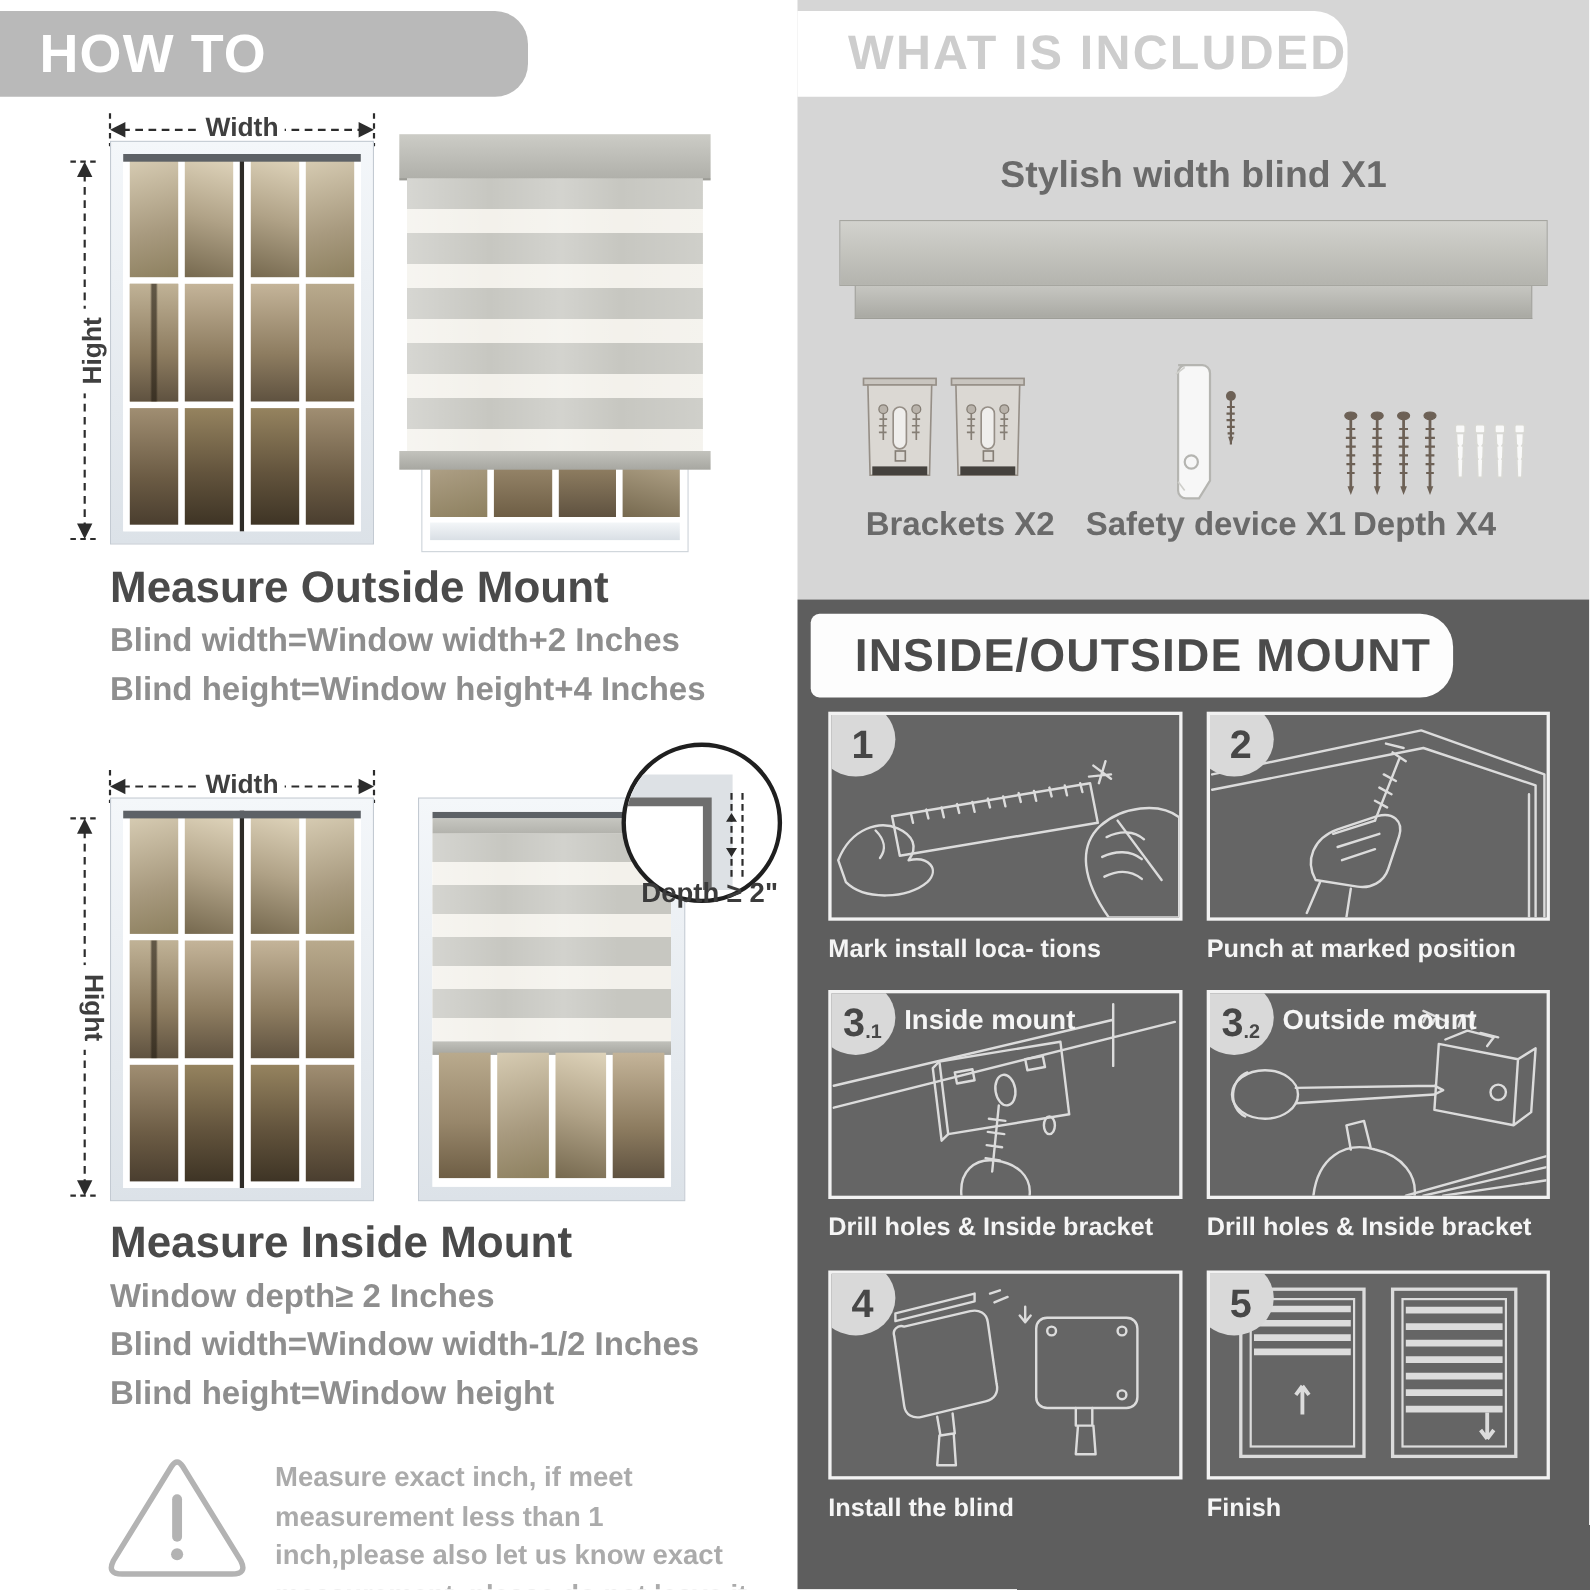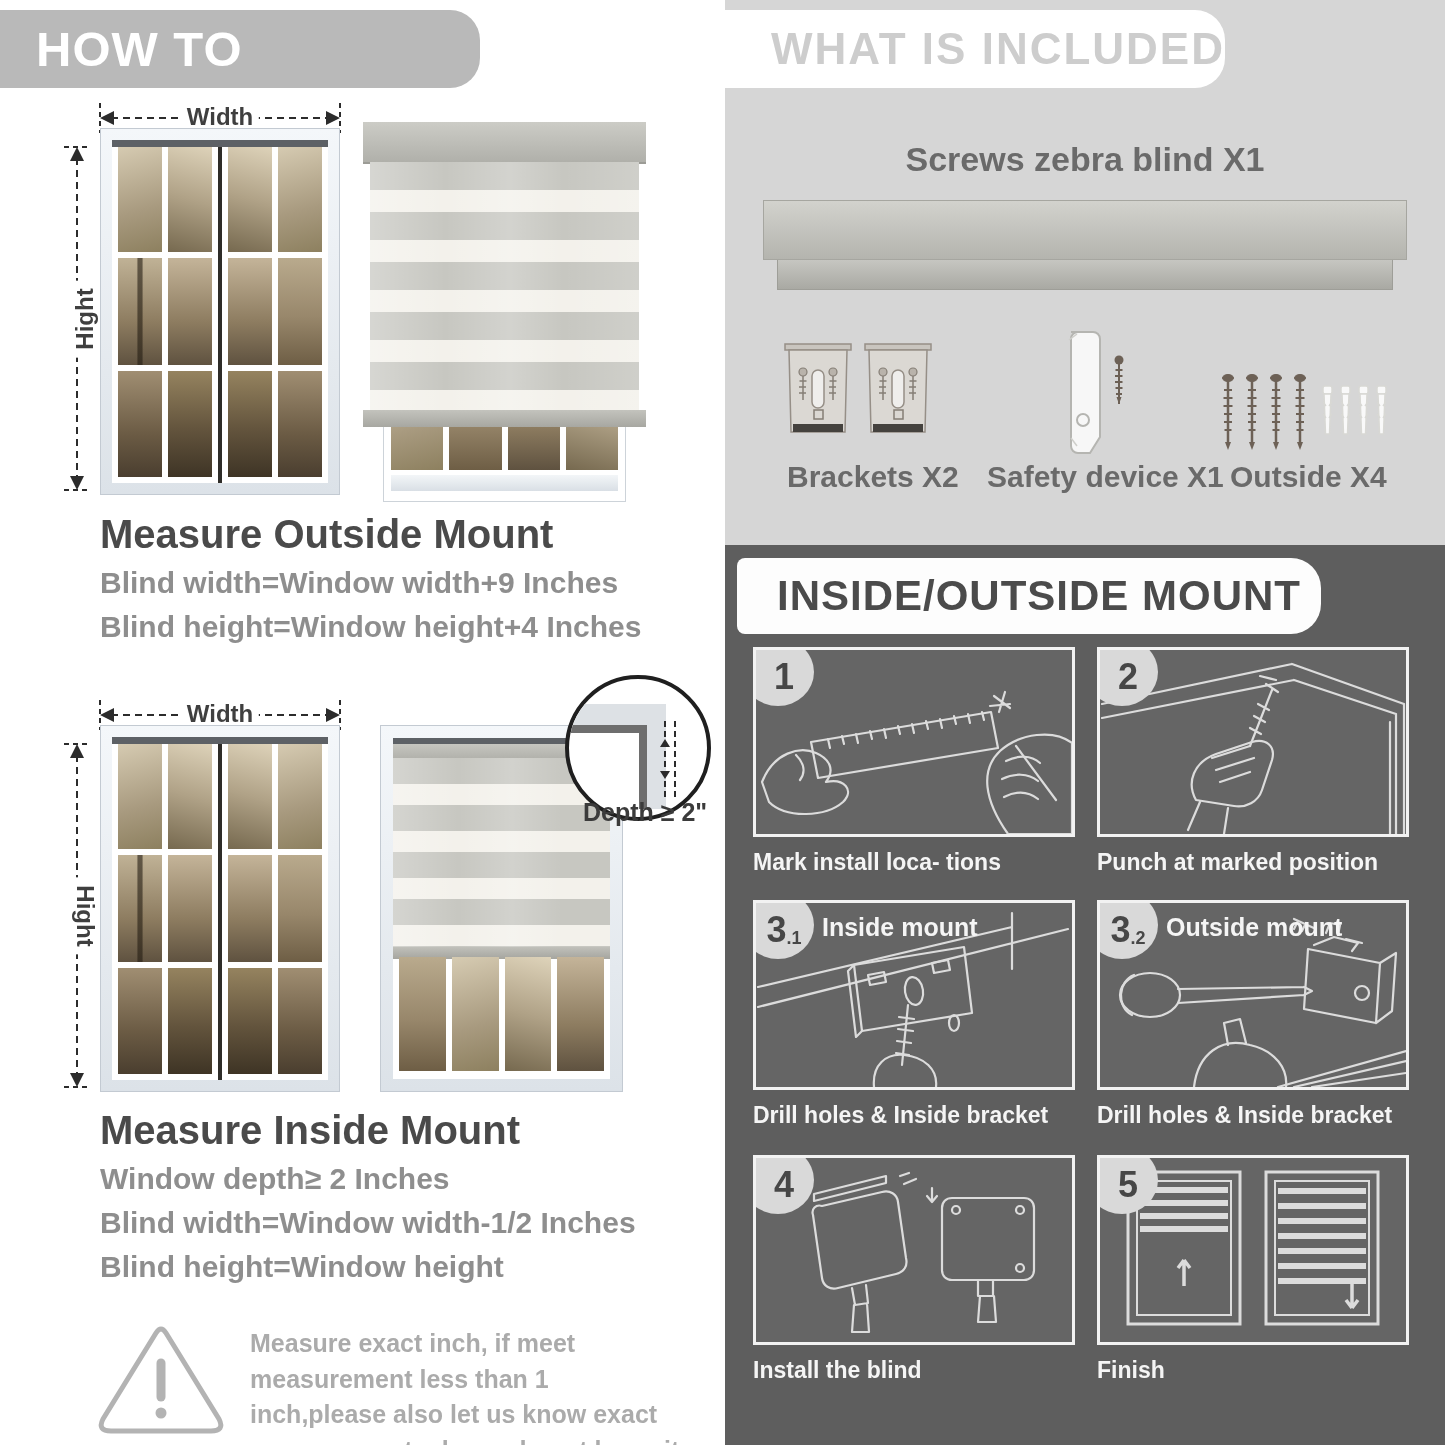--- a/index.html
+++ b/index.html
@@ -191,21 +191,21 @@
             <div class="pane p2"></div>
         </div>
         <div class="bo-sill"></div>
       </div>
       <div class="bo-cassette"></div>
       <div class="bo-stripes"></div>
       <div class="bo-rail"></div>
     </div>
 
     <div class="h-outside" style="top:512px;">Measure Outside Mount</div>
-    <div class="m-line" style="top:566px;">Blind width=Window width+9 Inches</div>
+    <div class="m-line" style="top:566px;">Blind width=Window width+2 Inches</div>
     <div class="m-line" style="top:610px;">Blind height=Window height+4 Inches</div>
 
     <div class="warrow" style="left:95px;top:698px;">
       <svg width="250" height="34" viewBox="0 0 250 34">
         <g stroke="#2c2c2c" stroke-width="2" fill="none">
           <path d="M5 2 V32" stroke-dasharray="5 4"></path>
           <path d="M245 2 V32" stroke-dasharray="5 4"></path>
           <path d="M16 17 H92" stroke-dasharray="7 5"></path>
           <path d="M158 17 H234" stroke-dasharray="7 5"></path>
         </g>
@@ -295,21 +295,21 @@
     <div class="warn-text">Measure exact inch, if meet measurement less than 1 inch,please also let us know exact measurement, please do not leave it</div>
 
   </section>
 
   <section class="right-top">
 
     <div class="banner-included">
       <span>WHAT IS INCLUDED</span>
     </div>
 
-    <div class="product-label">Screws zebra blind X1</div>
+    <div class="product-label">Stylish width blind X1</div>
 
     <div class="headrail-main"></div>
     <div class="headrail-sub"></div>
 
     <svg class="abs" style="left:58px;top:338px;" width="150" height="112" viewBox="0 0 150 112">
       <g>
         <g transform="translate(0,0)">
           <rect x="2" y="6" width="66" height="6" fill="#c9c5bf" stroke="#968f87" stroke-width="1.5"></rect>
           <path d="M6 12 L64 12 L62 94 L8 94 Z" fill="#dbd8d3" stroke="#968f87" stroke-width="1.5"></path>
           <rect x="29" y="32" width="12" height="38" rx="6" fill="#efeeec" stroke="#968f87" stroke-width="1.5"></rect>
@@ -389,21 +389,21 @@
         <g transform="translate(162,14)">
             <rect x="0" y="0" width="9" height="8" rx="2"></rect>
             <path d="M1 8 h7 l-1.5 40 h-4 z"></path>
             <path d="M0 16 l3 4 M9 16 l-3 4 M0 28 l3 4 M9 28 l-3 4"></path>
           </g>
       </g>
     </svg>
 
     <span class="item-label" style="left:62px;">Brackets X2</span>
     <span class="item-label" style="left:262px;">Safety device X1</span>
-    <span class="item-label" style="left:505px;">Outside X4</span>
+    <span class="item-label" style="left:505px;">Depth X4</span>
 
   </section>
 
   <section class="right-bottom">
 
     <div class="banner-mount">
       <span>INSIDE/OUTSIDE MOUNT</span>
     </div>
 
     <div class="panel col1 row1">

